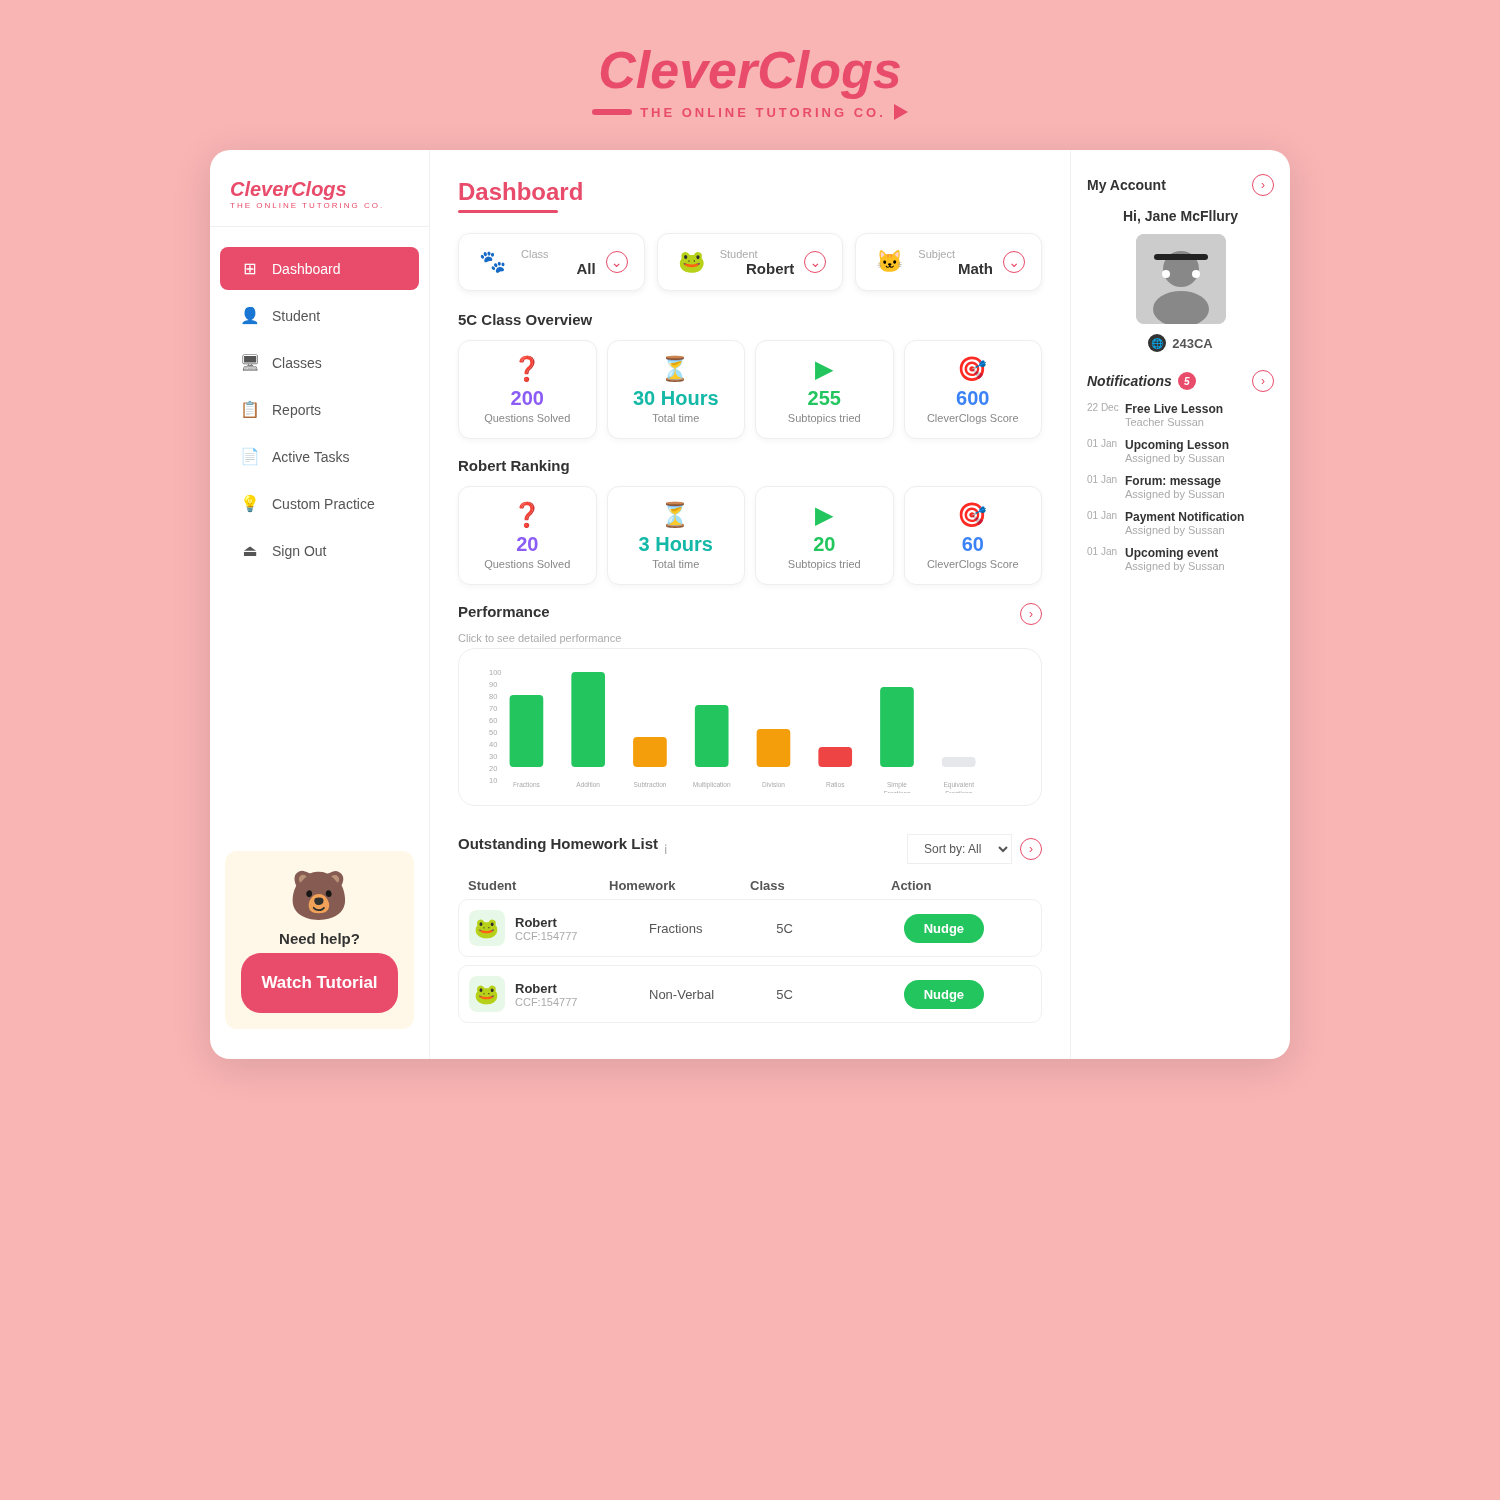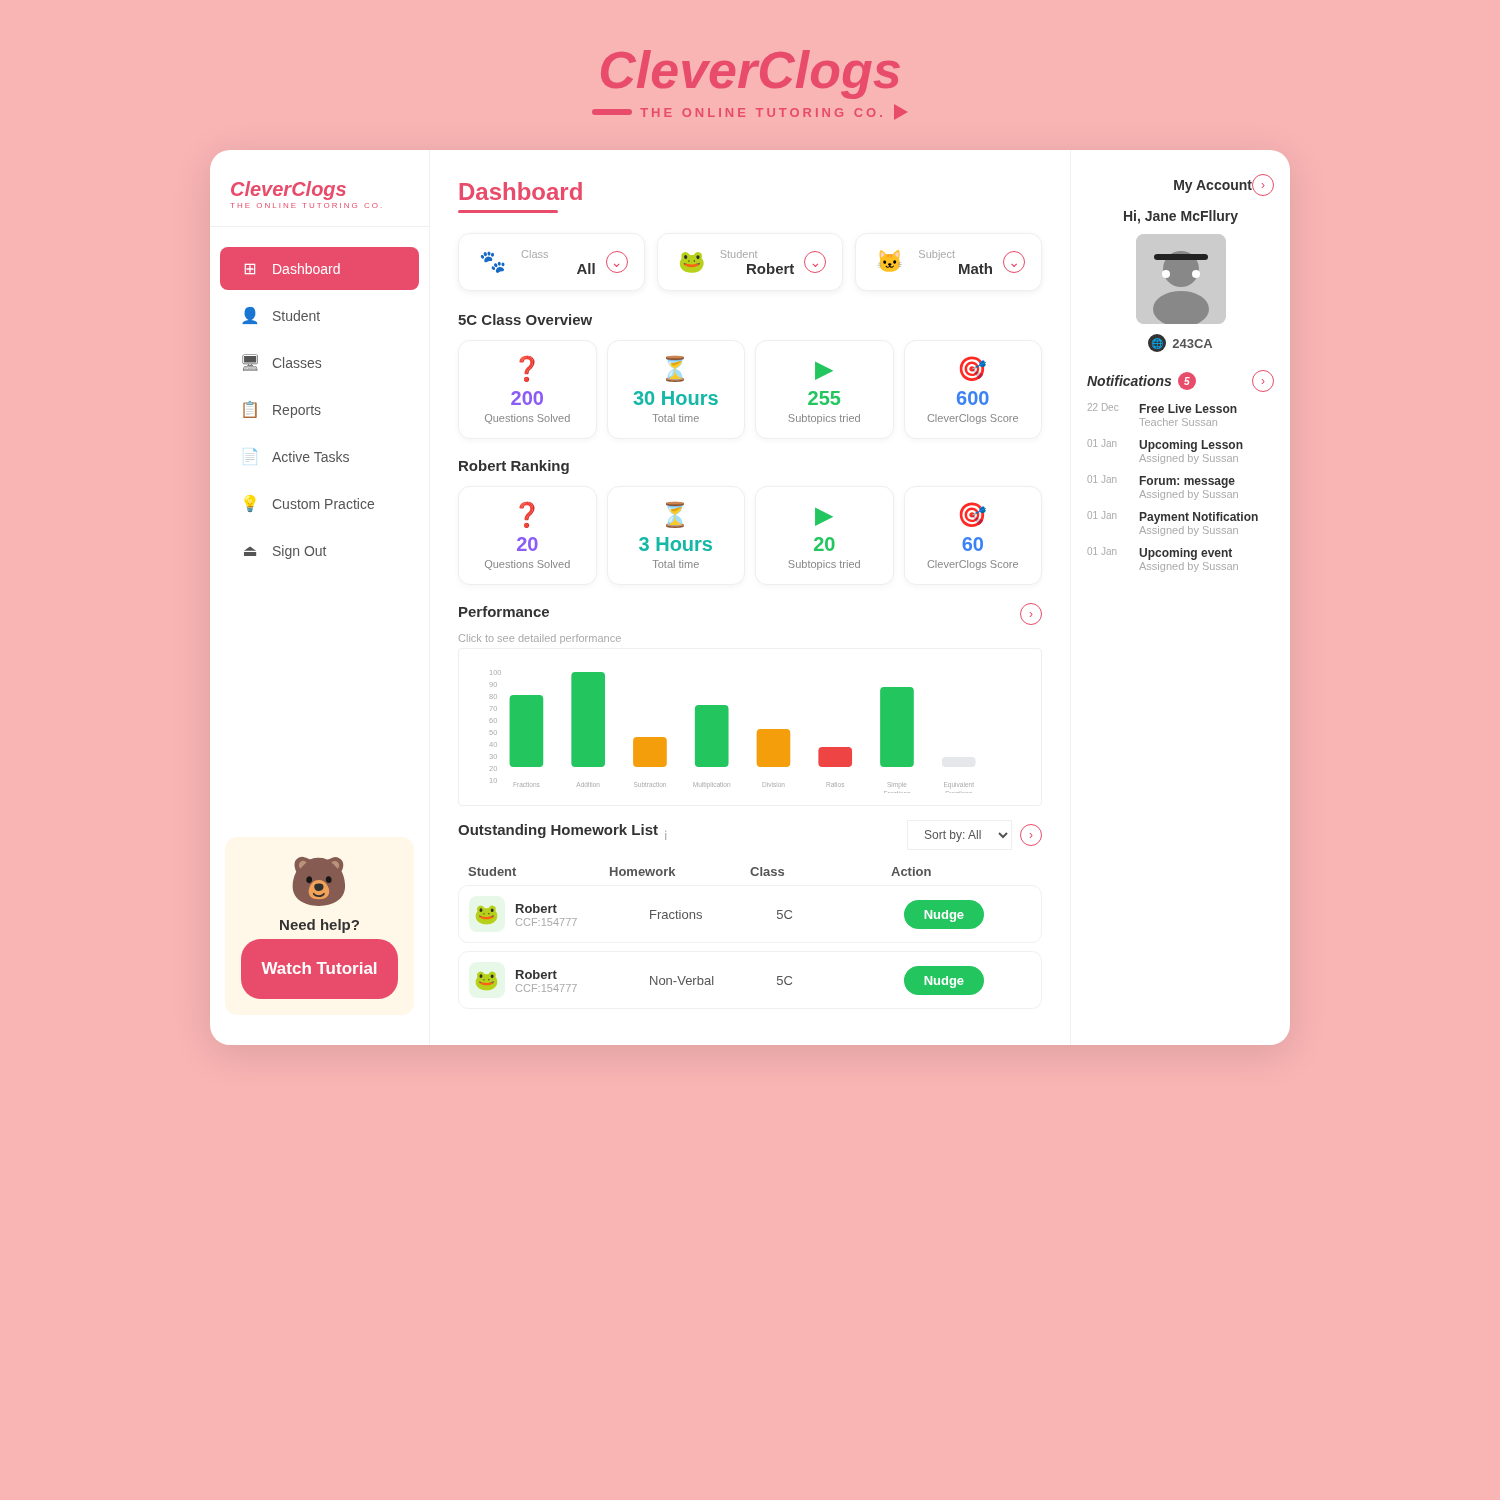--- a/index.html
+++ b/index.html
@@ -285,23 +285,23 @@
       height: 22px;
       display: flex;
       align-items: center;
       justify-content: center;
       font-size: 12px;
       cursor: pointer;
     }
     .chart-container {
       background: #fff;
       border: 1px solid #eee;
-      border-radius: 4px;
+      border-radius: 17px;
       padding: 14px 28px 8px 30px;
-      margin-bottom: 14px;
+      margin-bottom: 28px;
       position: relative;
     }
     .chart-svg { width: 100%; height: 130px; }
 
     
     .hw-header {
       display: flex;
       justify-content: space-between;
       align-items: center;
       margin-bottom: 8px;
@@ -377,23 +377,24 @@
 
     
     .right-panel {
       width: 220px;
       border-left: 1px solid #f0f0f0;
       padding: 24px 16px;
       flex-shrink: 0;
     }
     .my-account-header {
       display: flex;
-      justify-content: flex-end;
+      justify-content: space-between;
       align-items: center;
       margin-bottom: 12px;
+      gap: 48px;
     }
     .my-account-title {
       font-size: 14px;
       font-weight: 600;
       color: #333;
     }
     .panel-expand {
       color: #e84c6a;
       border: 1.5px solid #e84c6a;
       border-radius: 50%;
@@ -466,21 +467,21 @@
       border-radius: 50%;
       width: 18px;
       height: 18px;
       font-size: 10px;
       display: flex;
       align-items: center;
       justify-content: center;
     }
     .notif-item {
       display: flex;
-      gap: 16px;
+      gap: 2px;
       margin-bottom: 10px;
     }
     .notif-date {
       font-size: 10px;
       color: #aaa;
       white-space: nowrap;
       width: 36px;
       flex-shrink: 0;
     }
     .notif-content {}

